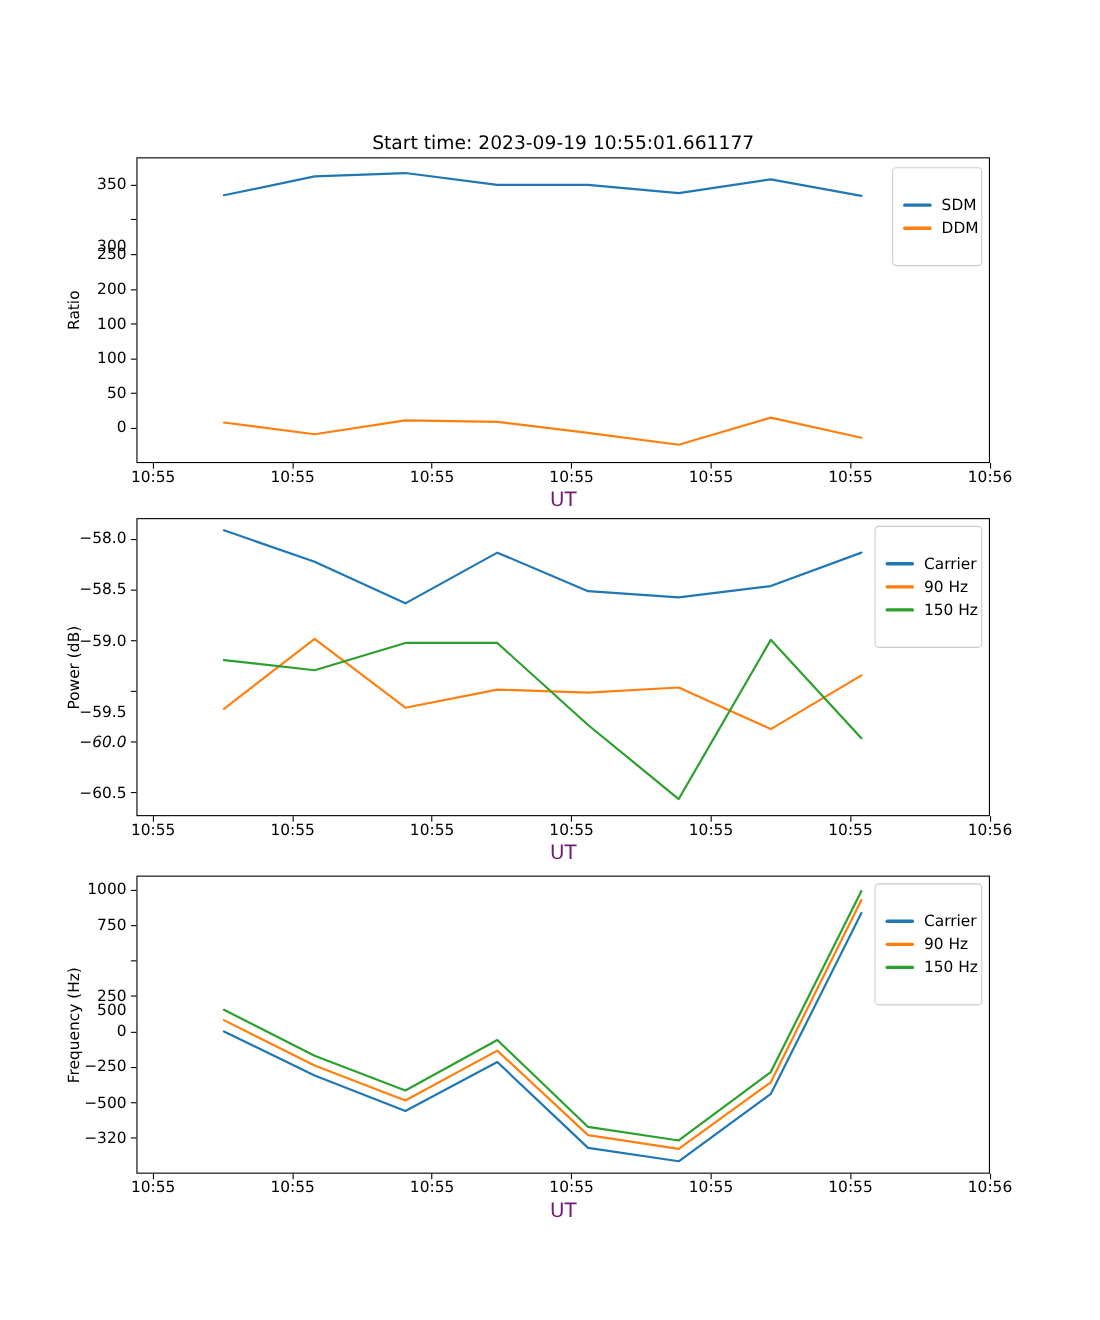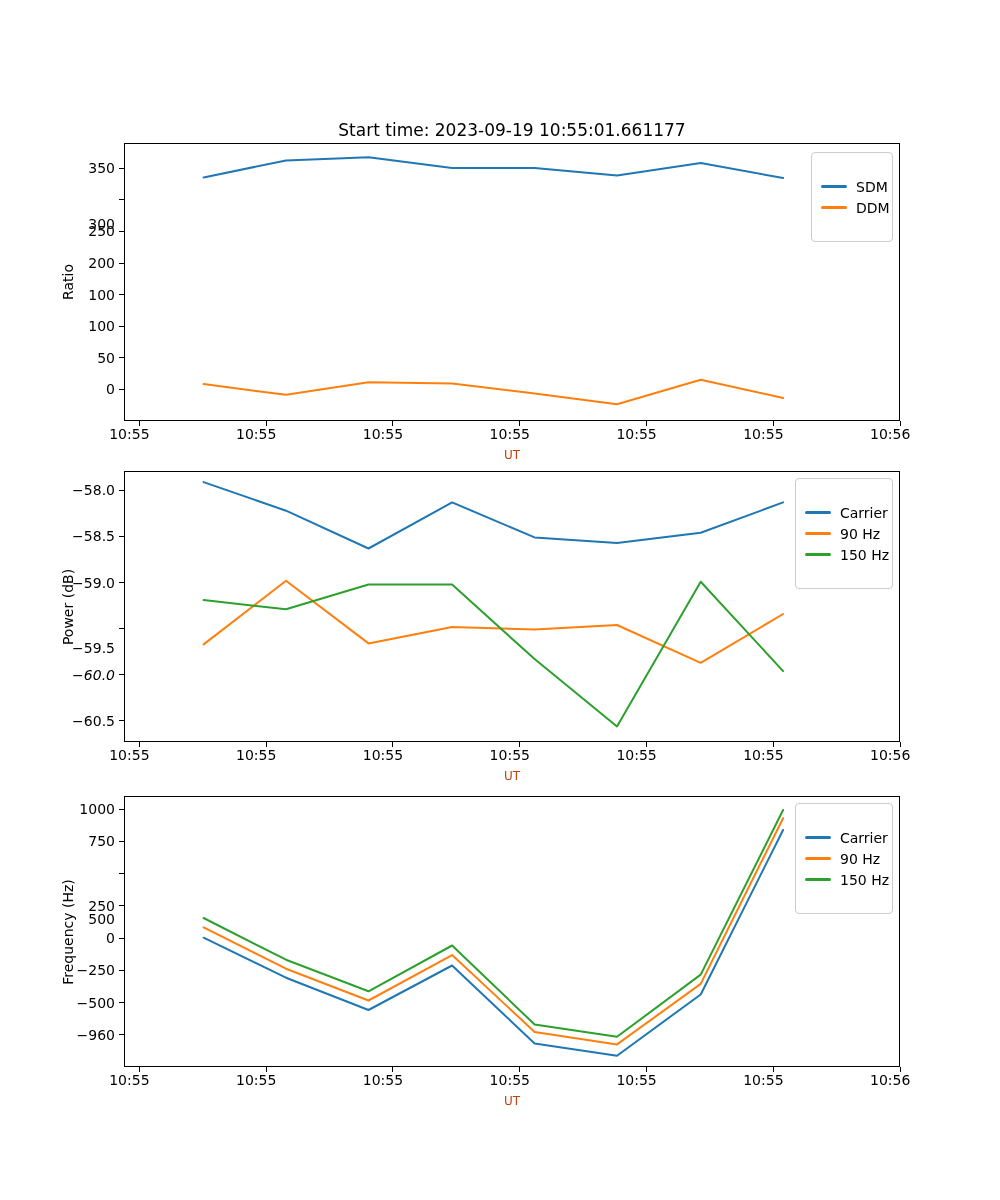--- a/index.html
+++ b/index.html
@@ -7,26 +7,26 @@
     width:1000px;height:1200px;position:relative;background:#ffffff;
     font-family:"DejaVu Sans","Liberation Sans",sans-serif;color:#000;
     overflow:hidden;
   }
   .figure{position:absolute;left:0;top:0;width:1000px;height:1200px;background:#ffffff;}
   .fig-title{position:absolute;left:124px;top:121px;width:776px;text-align:center;
     font-size:17px;line-height:19px;color:#000;}
   .axes{position:absolute;border:1px solid #000;background:#ffffff;box-sizing:border-box;}
   .axes svg{position:absolute;left:0;top:0;overflow:visible;}
   .ytick-label{position:absolute;text-align:right;font-size:14px;line-height:16px;color:#000;}
-  .xtick-label{position:absolute;text-align:left;font-size:14px;line-height:16px;color:#000;}
+  .xtick-label{position:absolute;text-align:center;font-size:14px;line-height:16px;color:#000;}
   .tickmark{position:absolute;background:#000;}
   .ylabel{position:absolute;font-size:14px;line-height:16px;white-space:nowrap;
     transform:translate(-50%,-50%) rotate(-90deg);color:#000;}
-  .xlabel{position:absolute;font-size:12px;line-height:16px;text-align:left;
-    transform:translate(-50%,-50%);color:#c2410c;}
+  .xlabel{position:absolute;font-size:18px;line-height:16px;text-align:left;
+    transform:translate(-50%,-50%);color:#701a75;}
   .legend{position:absolute;background:rgba(255,255,255,0.9);border:1px solid #cccccc;
     border-radius:4px;padding:23px 9px;box-sizing:border-box;}
   .legend-row{display:flex;align-items:center;height:21px;}
   .legend-swatch{width:26px;height:3px;border-radius:1.5px;margin-right:9px;flex:none;}
   .legend-label{font-size:14px;line-height:16px;white-space:nowrap;color:#000;}
 </style>
 </head>
 <body>
 
 <div class="figure">
@@ -162,21 +162,21 @@
     <div class="ytick-label" style="left: 45px; top: 865.521px; width: 70px; margin-top: 45px;">500</div>
     <div class="tickmark" style="left: 119px; top: 905.267px; width: 5px; height: 1px;"></div>
     <div class="ytick-label" style="left: 45px; top: 897.767px; width: 70px;">250</div>
     <div class="tickmark" style="left: 119px; top: 937.514px; width: 5px; height: 1px;"></div>
     <div class="ytick-label" style="left: 45px; top: 930.014px; width: 70px;">0</div>
     <div class="tickmark" style="left: 119px; top: 969.76px; width: 5px; height: 1px;"></div>
     <div class="ytick-label" style="left: 45px; top: 962.26px; width: 70px;">−250</div>
     <div class="tickmark" style="left: 119px; top: 1002.01px; width: 5px; height: 1px;"></div>
     <div class="ytick-label" style="left: 45px; top: 994.507px; width: 70px;">−500</div>
     <div class="tickmark" style="left: 119px; top: 1034.25px; width: 5px; height: 1px;"></div>
-    <div class="ytick-label" style="left: 45px; top: 1026.75px; width: 70px;">−960</div>
+    <div class="ytick-label" style="left: 45px; top: 1026.75px; width: 70px;">−320</div>
     <div class="tickmark" style="left: 138.716px; top: 1067px; width: 1px; height: 5px;"></div>
     <div class="xtick-label" style="left: 109.216px; top: 1072px; width: 60px;">10:55</div>
     <div class="tickmark" style="left: 265.513px; top: 1067px; width: 1px; height: 5px;"></div>
     <div class="xtick-label" style="left: 236.013px; top: 1072px; width: 60px;">10:55</div>
     <div class="tickmark" style="left: 392.31px; top: 1067px; width: 1px; height: 5px;"></div>
     <div class="xtick-label" style="left: 362.81px; top: 1072px; width: 60px;">10:55</div>
     <div class="tickmark" style="left: 519.108px; top: 1067px; width: 1px; height: 5px;"></div>
     <div class="xtick-label" style="left: 489.608px; top: 1072px; width: 60px;">10:55</div>
     <div class="tickmark" style="left: 645.905px; top: 1067px; width: 1px; height: 5px;"></div>
     <div class="xtick-label" style="left: 616.405px; top: 1072px; width: 60px;">10:55</div>

